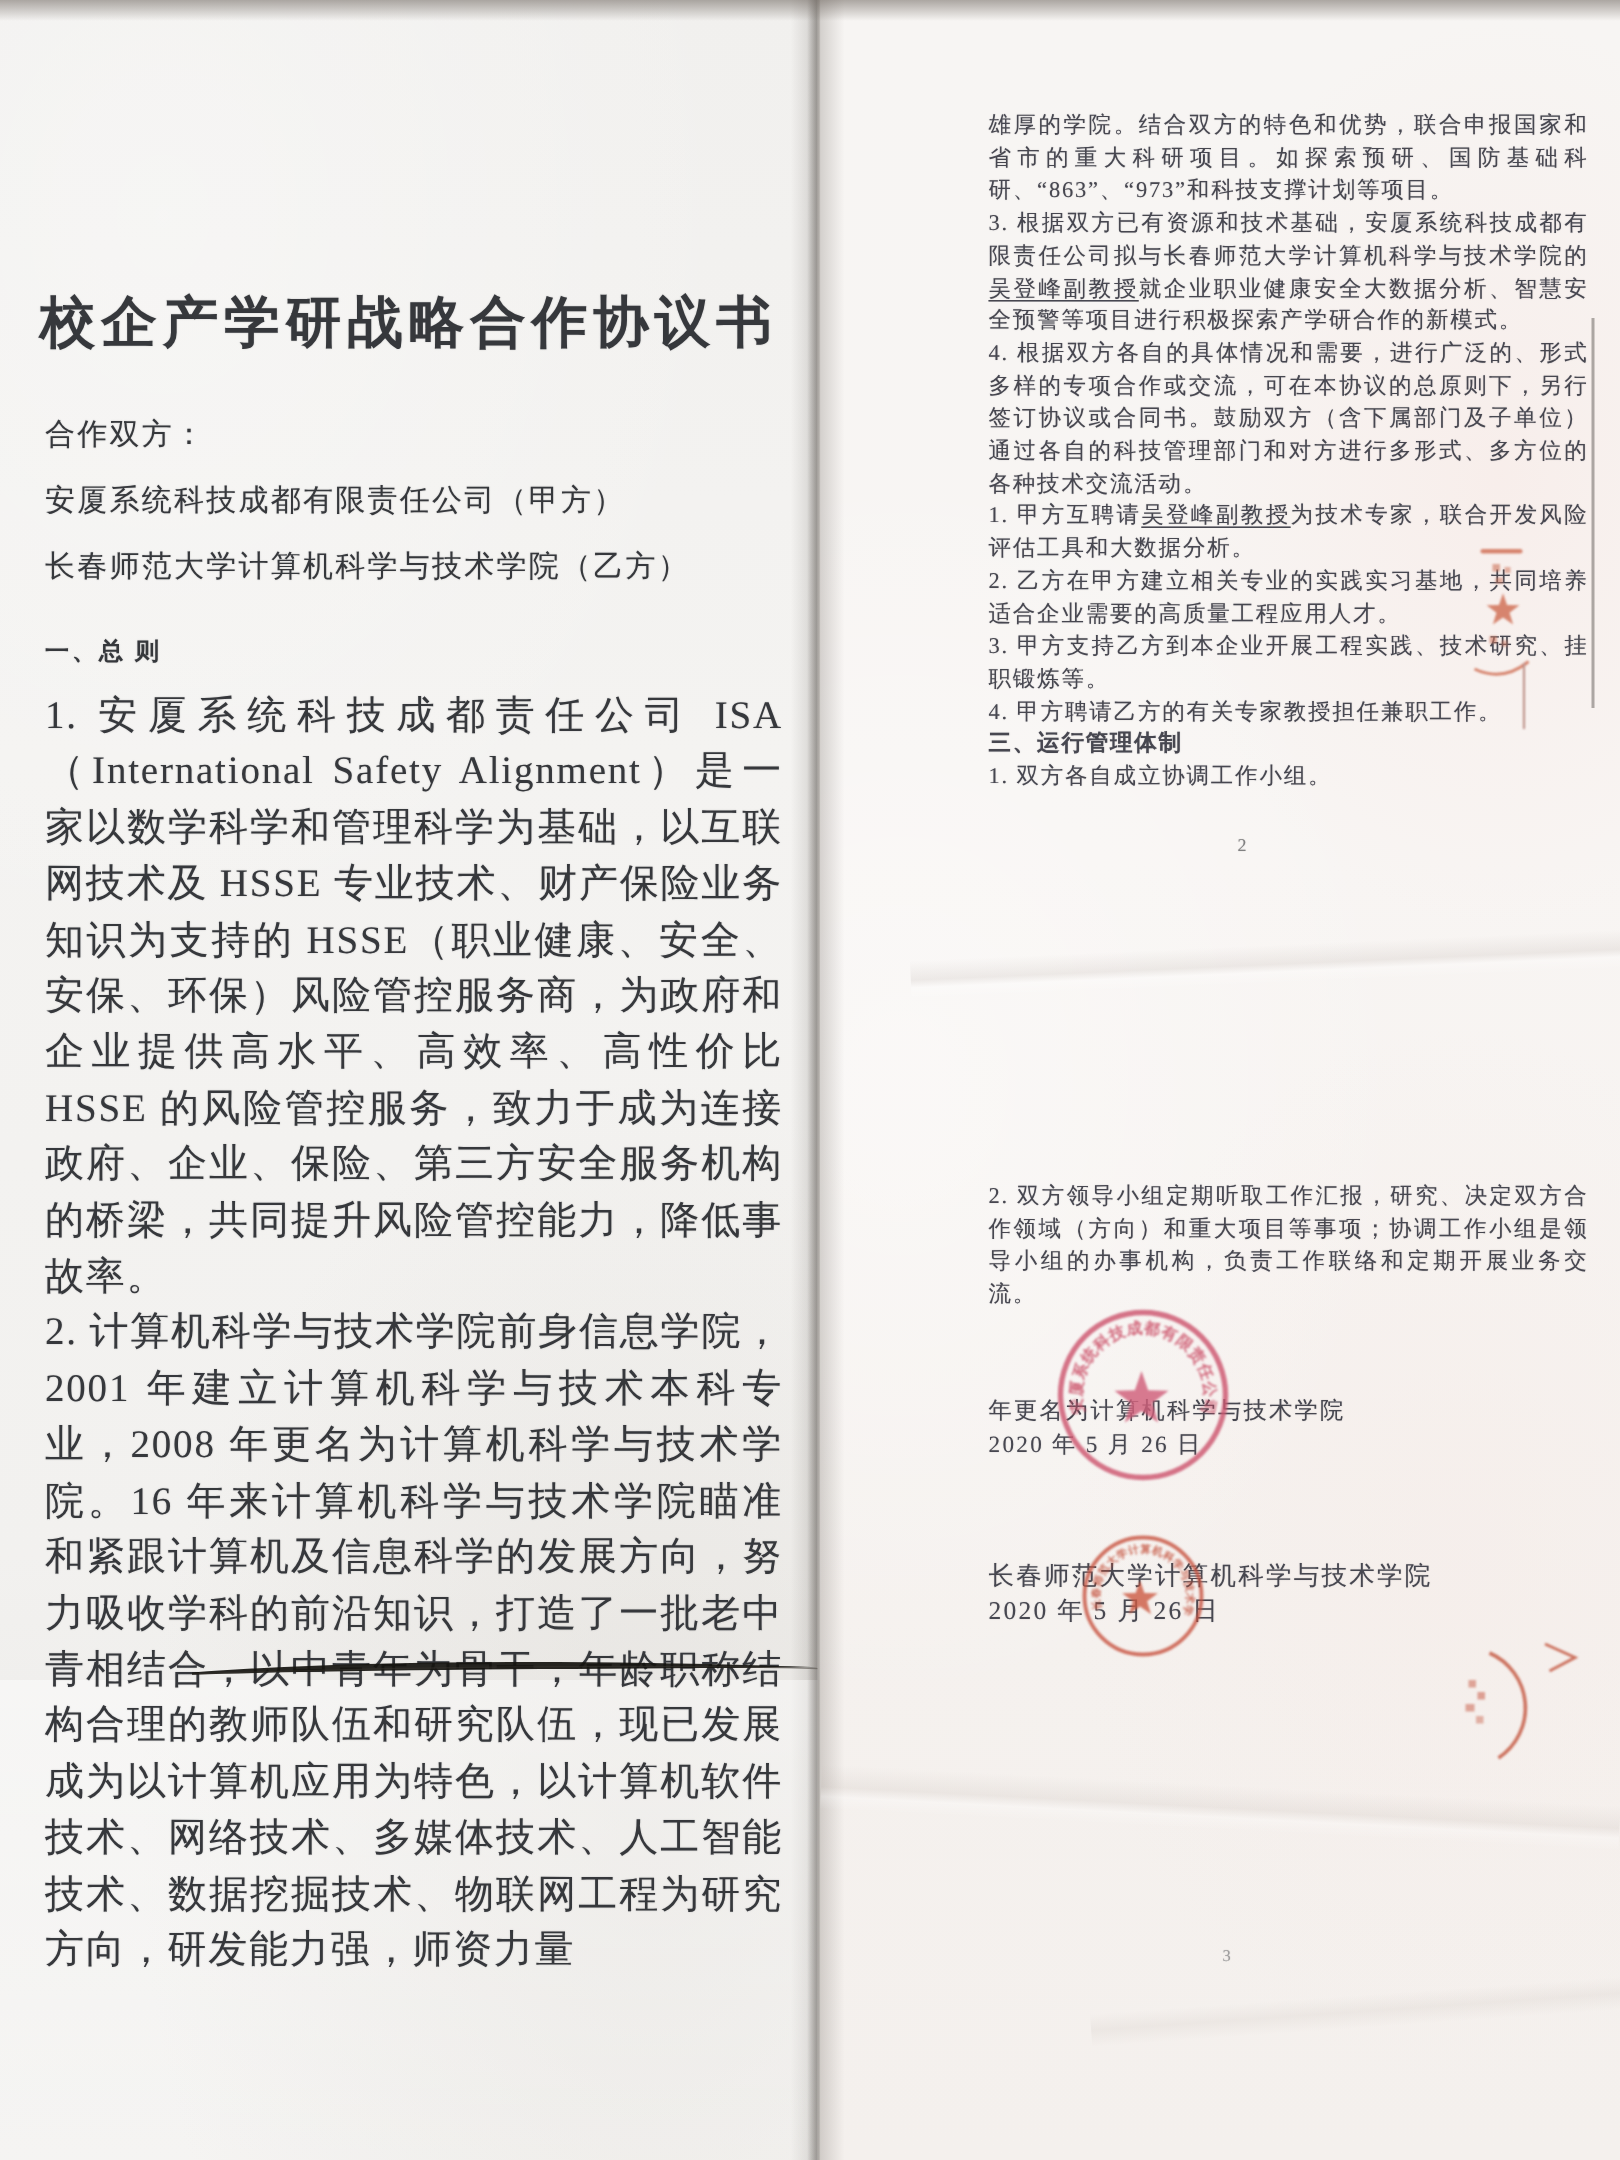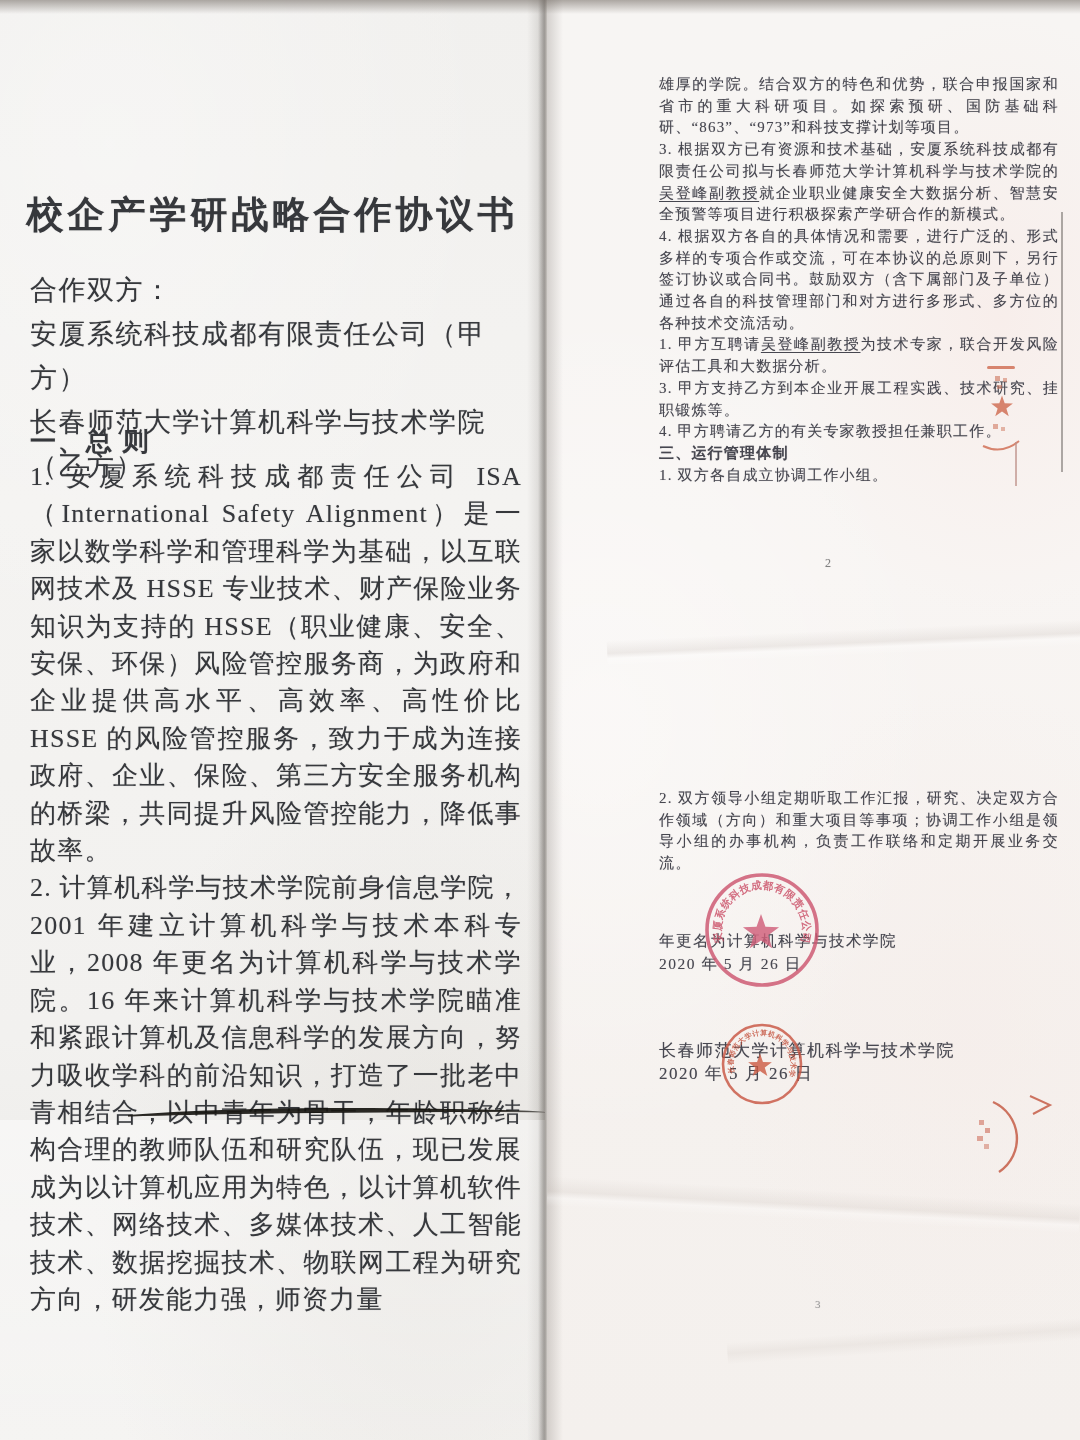--- a/index.html
+++ b/index.html
@@ -22,22 +22,22 @@
   }
   #left-page .lower-lighten{
     position:absolute;left:0;top:1120px;width:100%;height:320px;
     background:linear-gradient(180deg,rgba(255,255,255,.45),rgba(255,255,255,.15));
   }
   .lp-text{position:absolute;color:#36383c;text-shadow:0 0 1px rgba(70,70,75,.35);}
   #lp-title{
     left:0;top:190px;width:545px;text-align:center;
     font-size:37px;font-weight:bold;letter-spacing:4px;
   }
-  #lp-partners{left:30px;top:268px;width:492px;font-size:27px;line-height:44px;letter-spacing:1.5px;}
-  #lp-heading{left:30px;top:424px;font-size:26px;font-weight:bold;letter-spacing:2px;font-family:Liberation Serif, serif;}
+  #lp-partners{left:30px;top:268px;width:492px;font-size:20px;line-height:44px;letter-spacing:1.5px;}
+  #lp-heading{left:30px;top:424px;font-size:16px;font-weight:bold;letter-spacing:2px;font-family:Liberation Serif, serif;}
   #lp-body{
     left:30px;top:458px;width:492px;
     font-size:26px;line-height:37.4px;letter-spacing:1.2px;text-align:justify;
   }
   #lp-body p{margin:0;}
   #lp-pagenum{left:258px;top:1028px;font-size:14px;color:#5a5a5a;}
   
   #left-streak{position:absolute;left:0;top:0;pointer-events:none;}
   
   #gutter{
@@ -133,20 +133,21 @@
 
     <div class="rp-text" id="rp-block1">
       <p>雄厚的学院。结合双方的特色和优势，联合申报国家和省市的重大科研项目。如探索预研、国防基础科研、“863”、“973”和科技支撑计划等项目。</p>
       <p>
         <span>3. 根据双方已有资源和技术基础，安厦系统科技成都有限责任公司拟与长春师范大学计算机科学与技术学院的</span><span class="u-name">吴登峰副教授</span><span>就企业职业健康安全大数据分析、智慧安全预警等项目进行积极探索产学研合作的新模式。</span>
       </p>
       <p>4. 根据双方各自的具体情况和需要，进行广泛的、形式多样的专项合作或交流，可在本协议的总原则下，另行签订协议或合同书。鼓励双方（含下属部门及子单位）通过各自的科技管理部门和对方进行多形式、多方位的各种技术交流活动。</p>
       <p>
         <span>1. 甲方互聘请</span><span class="u-name">吴登峰副教授</span><span>为技术专家，联合开发风险评估工具和大数据分析。</span>
       </p>
+      <p>2. 乙方在甲方建立相关专业的实践实习基地，共同培养适合企业需要的高质量工程应用人才。</p>
       <p>3. 甲方支持乙方到本企业开展工程实践、技术研究、挂职锻炼等。</p>
       <p>4. 甲方聘请乙方的有关专家教授担任兼职工作。</p>
       <p class="rp-bold">三、运行管理体制</p>
       <p>1. 双方各自成立协调工作小组。</p>
     </div>
 
     <div class="rp-text" id="rp-pagenum2">2</div>
 
     <div class="rp-text" id="rp-block2">
       <p>2. 双方领导小组定期听取工作汇报，研究、决定双方合作领域（方向）和重大项目等事项；协调工作小组是领导小组的办事机构，负责工作联络和定期开展业务交流。</p>

